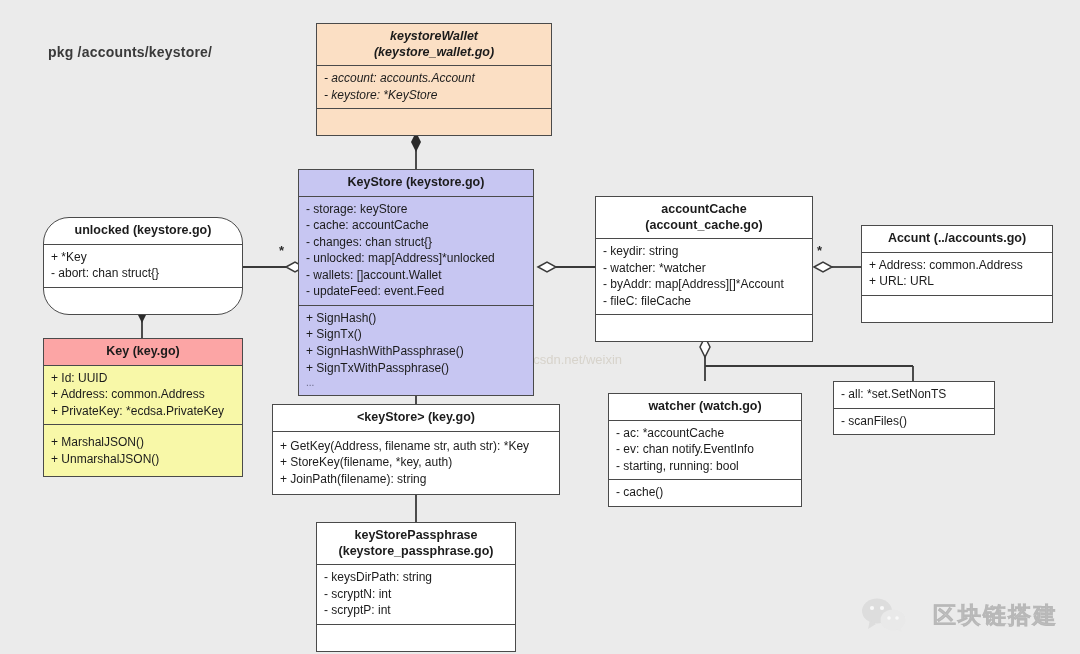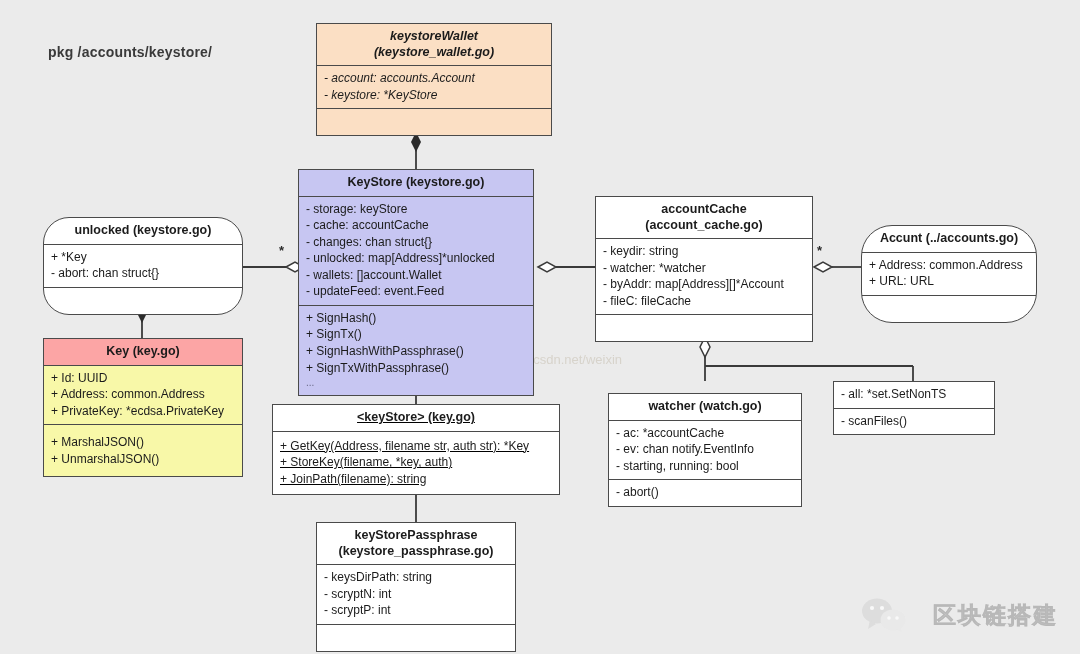--- a/index.html
+++ b/index.html
@@ -164,21 +164,21 @@
       <div class="row">+ Id: UUID</div>
       <div class="row">+ Address: common.Address</div>
       <div class="row">+ PrivateKey: *ecdsa.PrivateKey</div>
     </div>
     <div class="compartment" style="padding-top:9px;padding-bottom:9px;">
       <div class="row">+ MarshalJSON()</div>
       <div class="row">+ UnmarshalJSON()</div>
     </div>
   </div>
 
-  <div class="uml c-white" style="left:272px;top:404px;width:288px;text-decoration:underline;">
+  <div class="uml c-white" style="left:272px;top:404px;width:288px;">
     <div class="title">
       <div>&lt;keyStore&gt; (key.go)</div>
     </div>
     <div class="compartment" style="padding-top:6px;padding-bottom:7px;">
       <div class="row">+ GetKey(Address, filename str, auth str): *Key</div>
       <div class="row">+ StoreKey(filename, *key, auth)</div>
       <div class="row">+ JoinPath(filename): string</div>
     </div>
   </div>
 
@@ -202,42 +202,42 @@
     </div>
     <div class="compartment">
       <div class="row">- keydir: string</div>
       <div class="row">- watcher: *watcher</div>
       <div class="row">- byAddr: map[Address][]*Account</div>
       <div class="row">- fileC: fileCache</div>
     </div>
     <div class="compartment empty"></div>
   </div>
 
-  <div class="uml c-white" style="left:861px;top:225px;width:176px;border-radius:31px;">
+  <div class="uml c-white" style="left:861px;top:225px;width:192px;">
     <div class="title">
       <div>Accunt (../accounts.go)</div>
     </div>
     <div class="compartment">
       <div class="row">+ Address: common.Address</div>
       <div class="row">+ URL: URL</div>
     </div>
     <div class="compartment empty"></div>
   </div>
 
   <div class="uml c-white" style="left:608px;top:393px;width:194px;">
     <div class="title">
       <div>watcher (watch.go)</div>
     </div>
     <div class="compartment">
       <div class="row">- ac: *accountCache</div>
       <div class="row">- ev: chan notify.EventInfo</div>
       <div class="row">- starting, running: bool</div>
     </div>
     <div class="compartment">
-      <div class="row">- abort()</div>
+      <div class="row">- cache()</div>
     </div>
   </div>
 
   <div class="uml c-white" style="left:833px;top:381px;width:162px;">
     <div class="compartment">
       <div class="row">- all: *set.SetNonTS</div>
     </div>
     <div class="compartment">
       <div class="row">- scanFiles()</div>
     </div>

